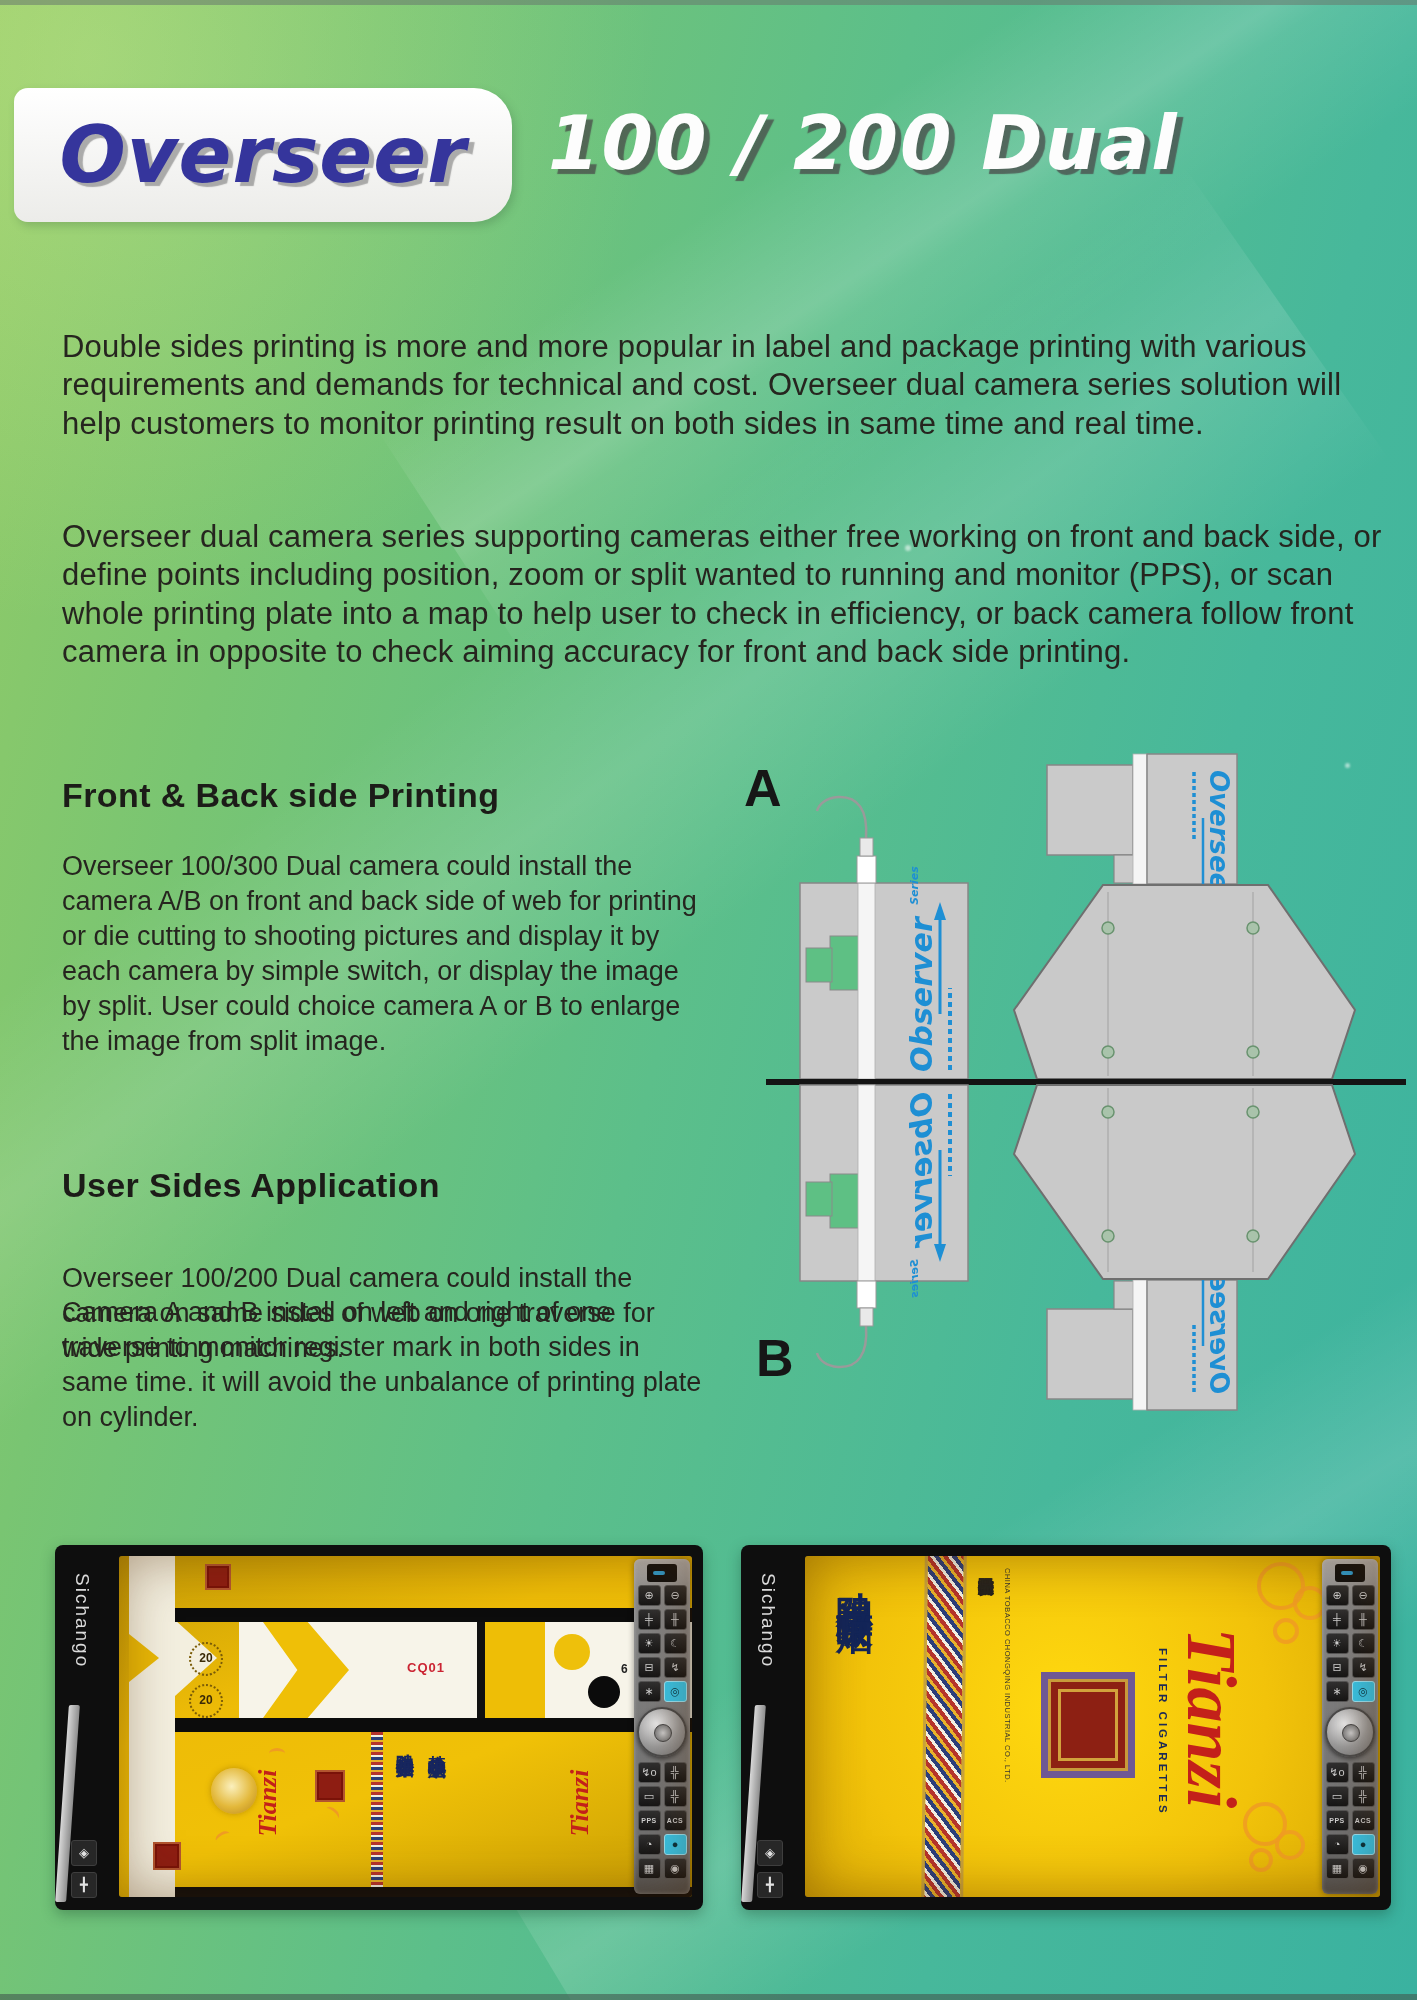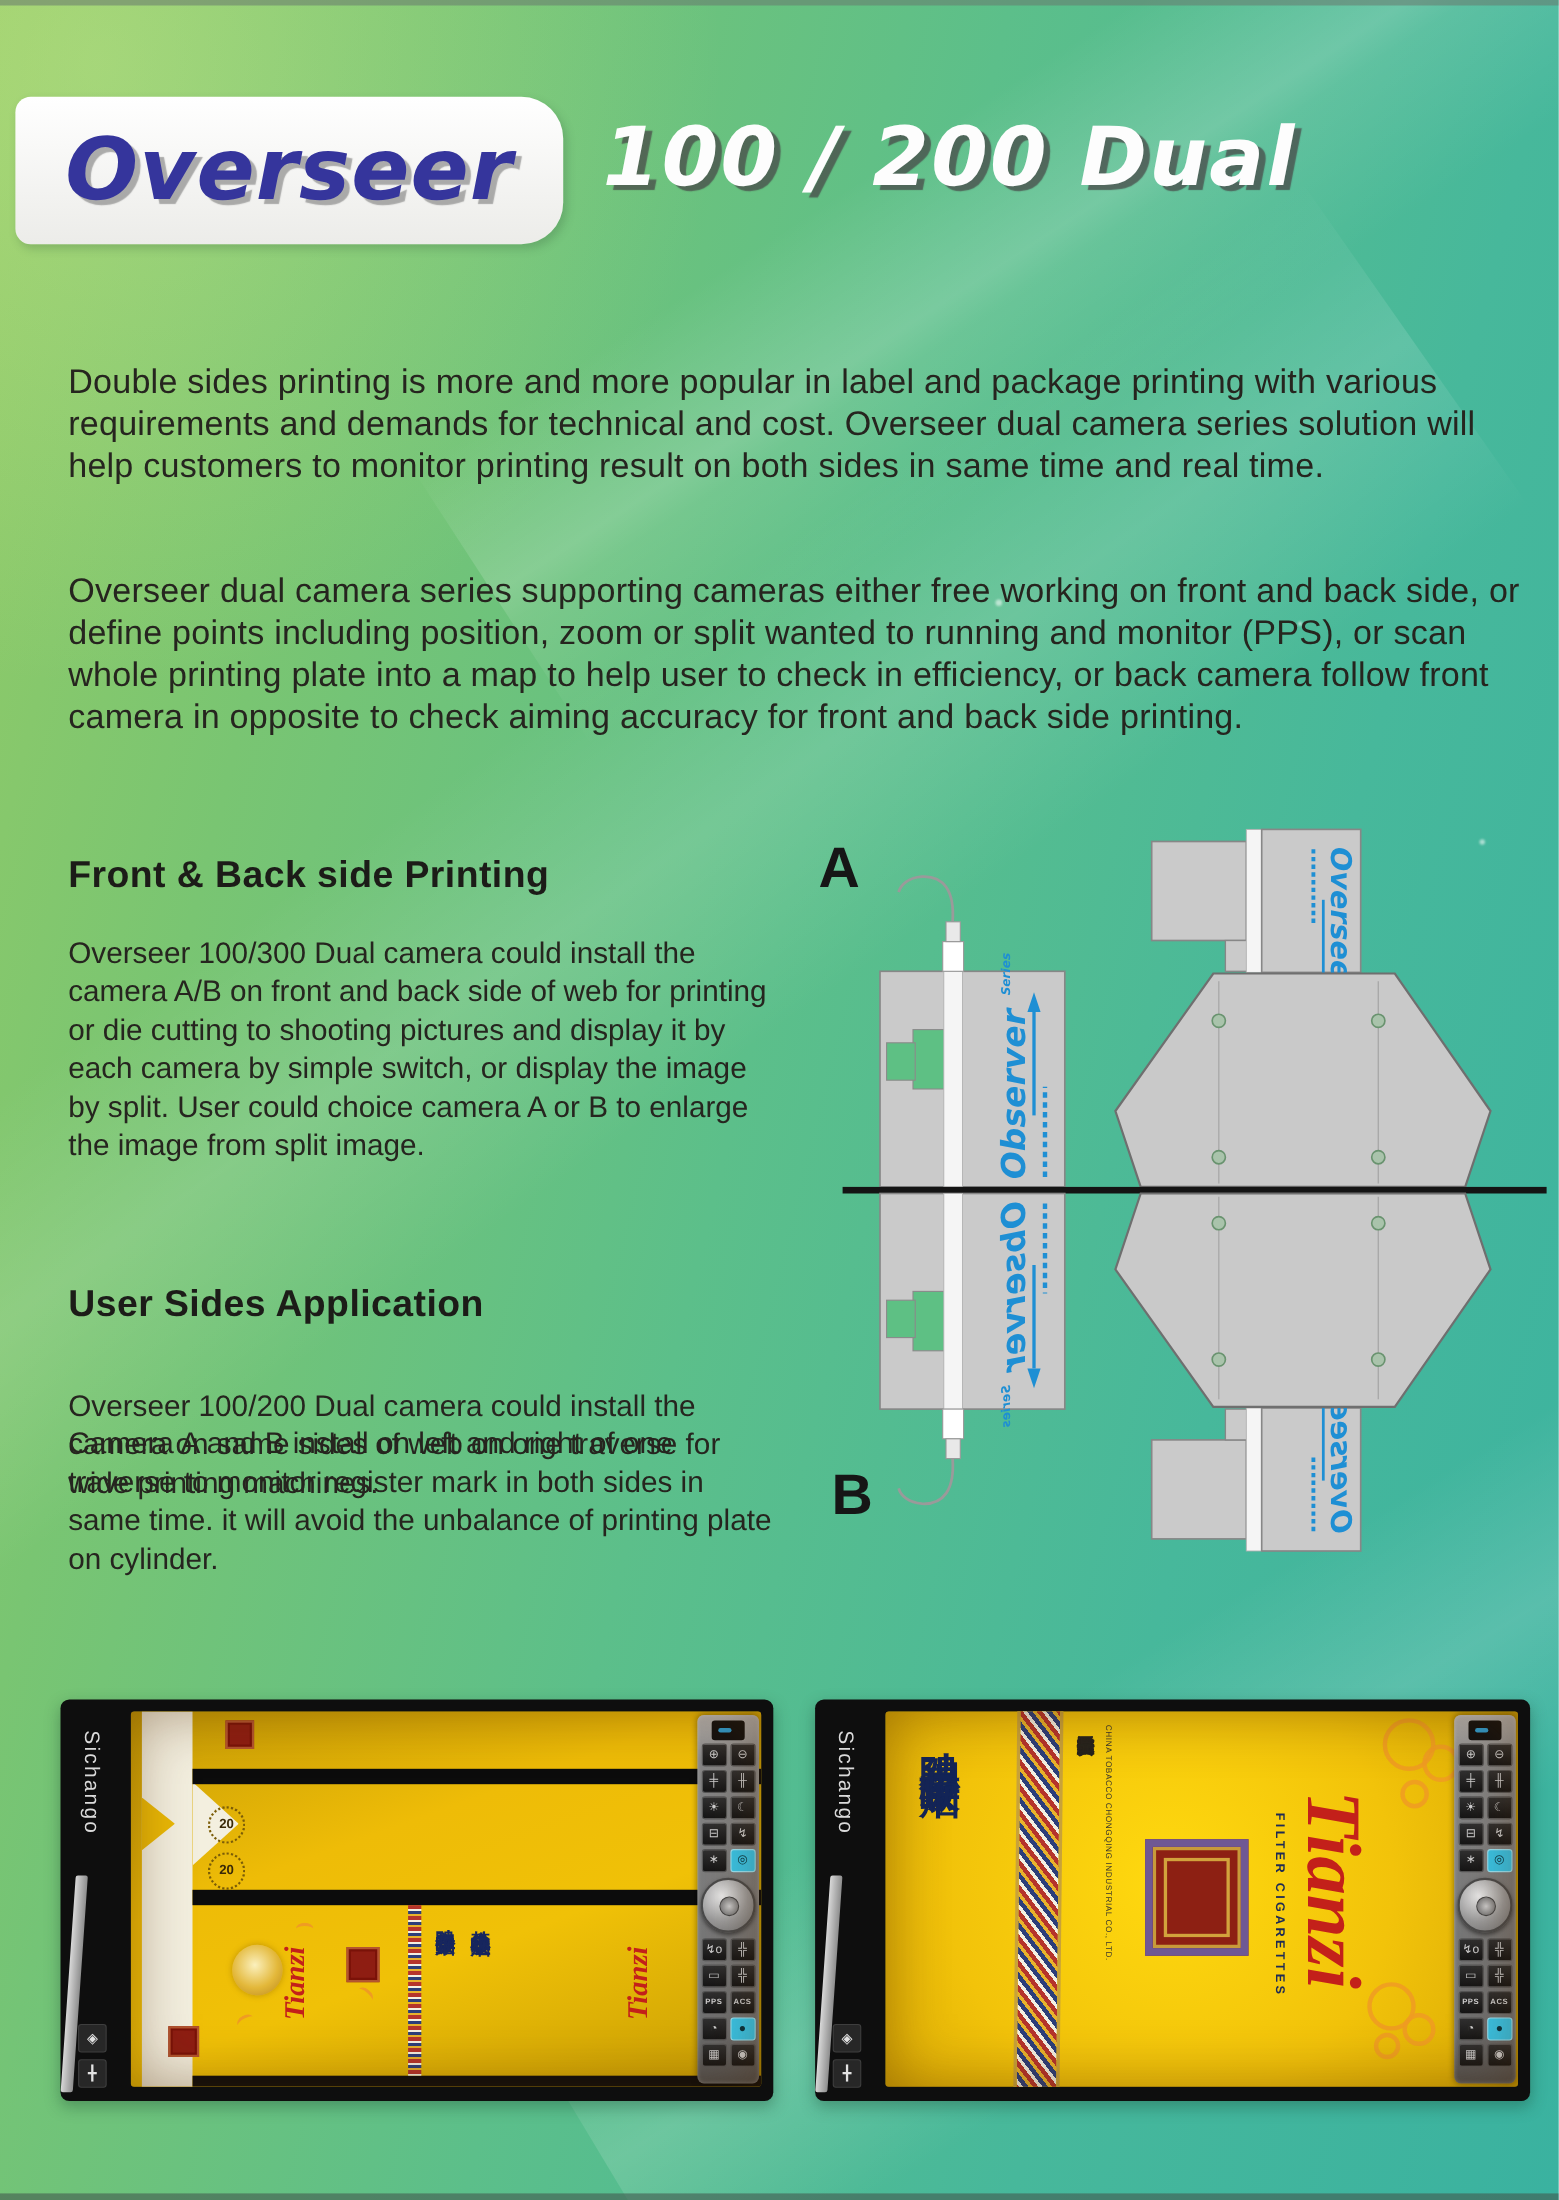--- a/index.html
+++ b/index.html
@@ -229,20 +229,31 @@
 
     <div class="bstrip" id="bs1"></div>
     <div class="bstrip" id="bs2"></div>
     <div class="bstrip" id="bs3"></div>
 
     <span class="seal" style="left:86px;top:8px;width:22px;height:22px"></span>
 
     <span class="badge20" style="left:70px;top:86px">20</span>
     <span class="badge20" style="left:70px;top:128px">20</span>
 
+    <div class="wband">
+      <div class="ychev"></div>
+      <span class="cq">CQ01</span>
+      <div class="vsep"></div>
+      <div class="ypatch"></div>
+      <div class="wbox">
+        <span class="ycirc"></span>
+        <span class="kcirc"></span>
+      </div>
+      <span class="digit6">6</span>
+    </div>
 
     <div class="ribbon-l"></div>
     <div class="warn-l">
       <span class="vtext upright">劝阻青少年吸烟</span>
       <span class="vtext upright">禁止中小学生吸烟</span>
     </div>
 
     <span class="tianzi" id="tz1">Tianzi</span>
     <span class="tianzi" id="tz2">Tianzi</span>
 

